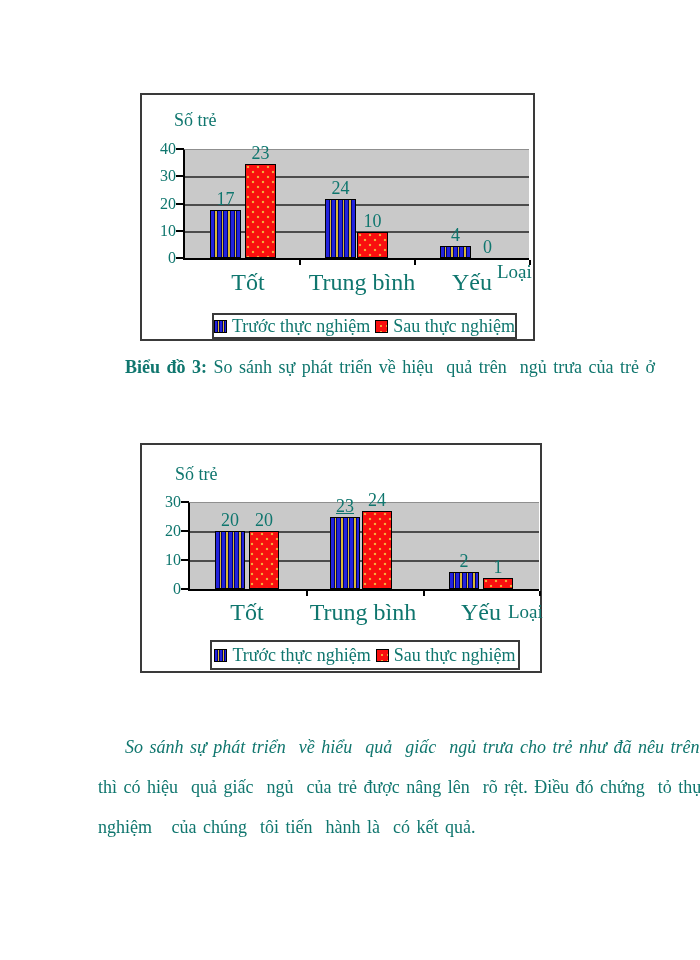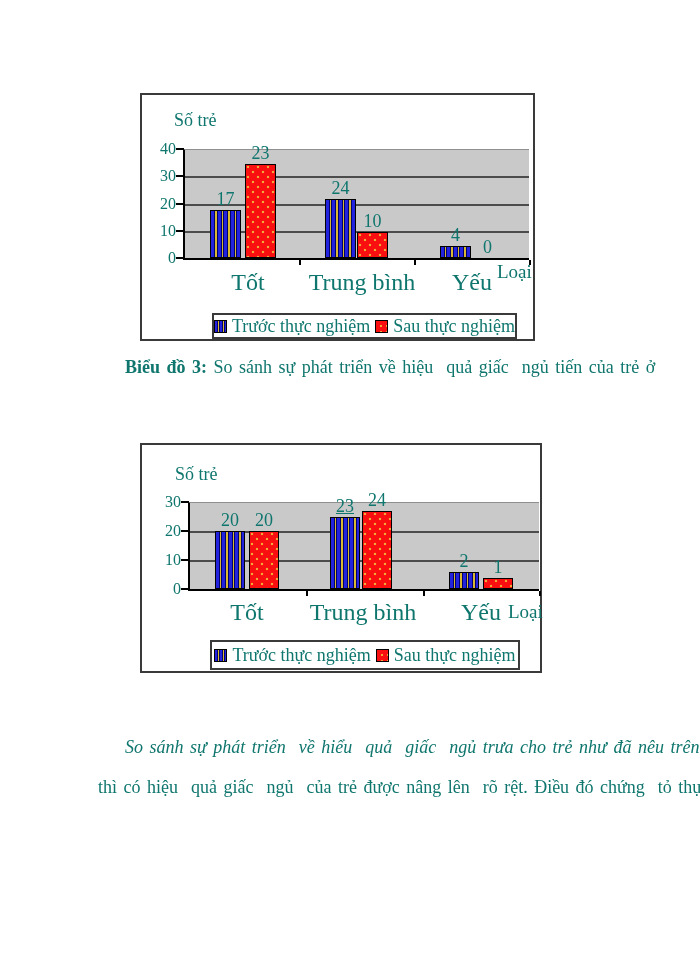--- a/index.html
+++ b/index.html
@@ -98,21 +98,21 @@
       <div class="cat-label" style="left: 265px; top: 176px;">Yếu</div>
       <div class="xlabel" style="left: 355px; top: 166px;">Loại</div>
       <div class="legend" style="left: 70px; top: 218px; width: 305px; height: 26px;">
         <div class="swatch swatch-blue"></div>
         <div>Trước thực nghiệm</div>
         <div class="swatch swatch-red"></div>
         <div>Sau thực nghiệm</div>
       </div>
     </section>
 
-  <div class="caption-line" style="left:125px;top:356px;"><span class="bold">Biểu đồ 3:</span><span> So sánh sự phát triển về hiệu  quả giấc  ngủ tiến của trẻ ở</span></div>
+  <div class="caption-line" style="left:125px;top:356px;"><span class="bold">Biểu đồ 3:</span><span> So sánh sự phát triển về hiệu  quả trên  ngủ trưa của trẻ ở</span></div>
 
   <section class="chart-box" id="chart1">
       <div class="ylabel" style="left: 33px; top: 19px;">Số trẻ</div>
       <div class="plot" style="left: 46px; top: 57px; width: 351px; height: 89px;">
         <div class="gridline" style="top: 28px;"></div>
         <div class="gridline" style="top: 57px;"></div>
         <div class="bar bar-blue" style="left: 25px; width: 30px; height: 58px;"></div>
         <div class="bar bar-blue" style="left: 140px; width: 30px; height: 72.5px;"></div>
         <div class="bar bar-blue" style="left: 259px; width: 30px; height: 16.82px;"></div>
         <div class="bar bar-red" style="left: 59px; width: 30px; height: 58px;"></div>
@@ -143,14 +143,15 @@
       <div class="legend" style="left: 68px; top: 195px; width: 310px; height: 30px;">
         <div class="swatch swatch-blue"></div>
         <div>Trước thực nghiệm</div>
         <div class="swatch swatch-red"></div>
         <div>Sau thực nghiệm</div>
       </div>
     </section>
 
   <div class="para-line" style="left:125px;top:736px;font-style:italic;">So sánh sự phát triển  về hiểu  quả  giấc  ngủ trưa cho trẻ như đã nêu trên</div>
   <div class="para-line" style="left:98px;top:776px;">thì có hiệu  quả giấc  ngủ  của trẻ được nâng lên  rõ rệt. Điều đó chứng  tỏ thực</div>
+  <div class="para-line" style="left:98px;top:816px;">nghiệm   của chúng  tôi tiến  hành là  có kết quả.</div>
 
 </div>
 
 </body></html>

